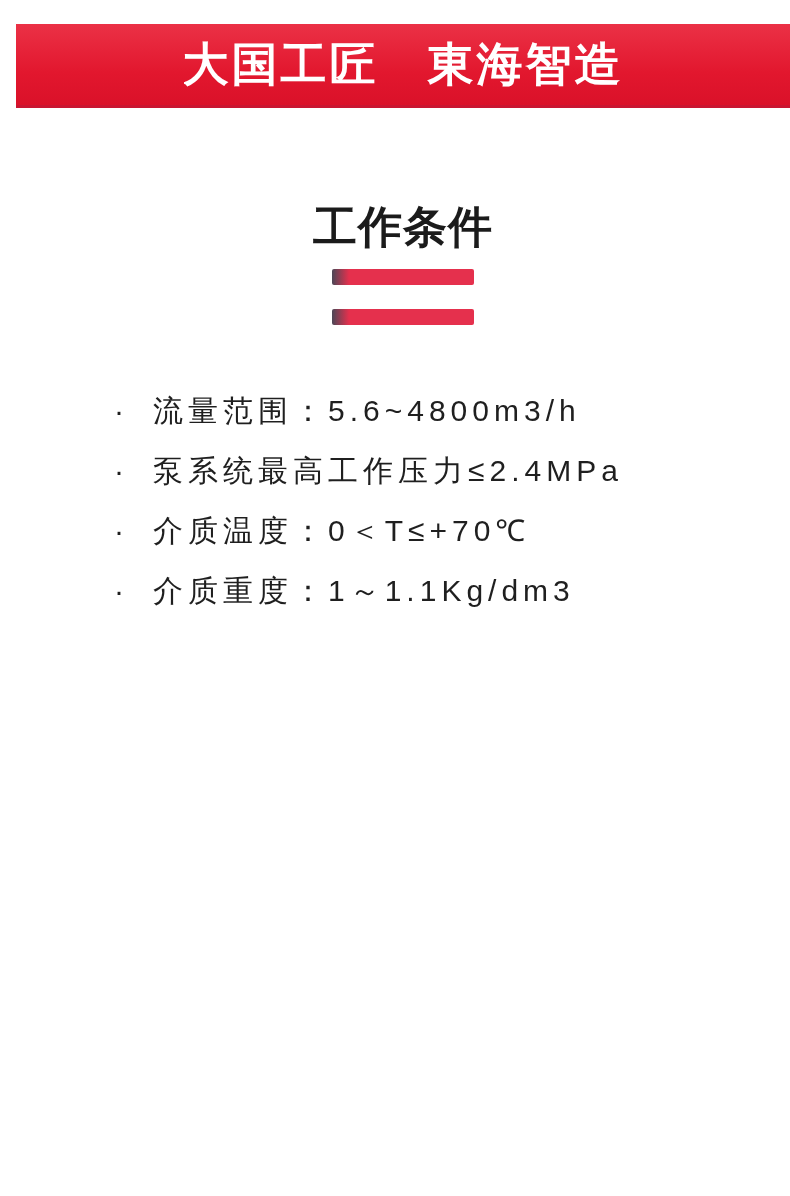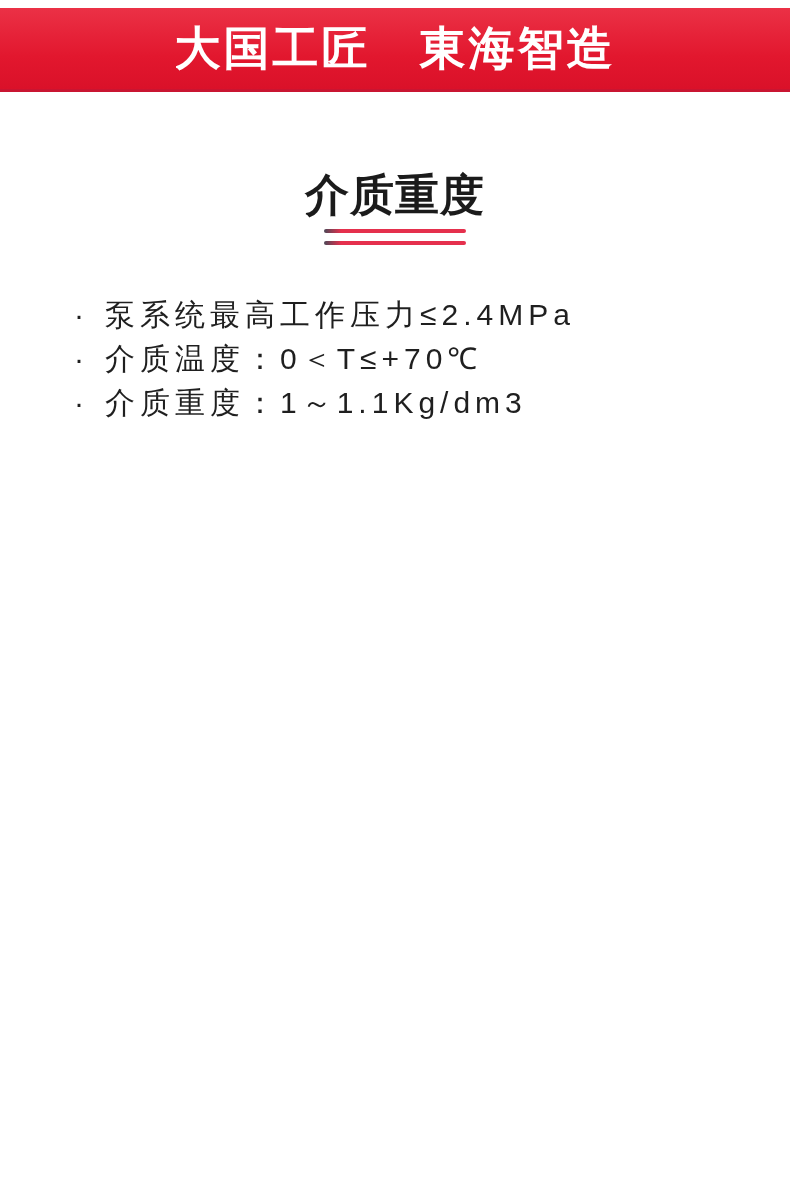--- a/index.html
+++ b/index.html
@@ -1,15 +1,15 @@
 <!DOCTYPE html>
 <html><head>
 <meta charset="utf-8">
 <style>
-  * { margin: 0; padding: 0; box-sizing: border-box; }
+  * { margin: 0; padding: 8px; box-sizing: border-box; }
   html, body {
     width: 790px; height: 1196px;
     background: #ffffff; overflow: hidden;
   }
   body {
     font-family: "Liberation Sans", sans-serif;
     color: #1f1f1f;
   }
   .banner {
     margin-top: 8px;
@@ -65,25 +65,26 @@
   }
 </style>
 </head>
 <body>
 
 <div class="banner">
   <span class="banner-title">大国工匠　東海智造</span>
 </div>
 
 <section class="section-overview">
-  <h2 class="section-title">介质重度</h2>
+  <h2 class="section-title">工作条件</h2>
   <div class="title-underline"></div>
 </section>
 
 <section class="section-conditions">
   <div class="title-underline"></div>
 
   <div class="bullet-list">
+    <div class="bullet-item"><span class="bullet">·</span><span>流量范围：5.6~4800m3/h</span></div>
     <div class="bullet-item"><span class="bullet">·</span><span>泵系统最高工作压力≤2.4MPa</span></div>
     <div class="bullet-item"><span class="bullet">·</span><span>介质温度：0＜T≤+70℃</span></div>
     <div class="bullet-item"><span class="bullet">·</span><span>介质重度：1～1.1Kg/dm3</span></div>
   </div>
 </section>
 
 </body></html>

